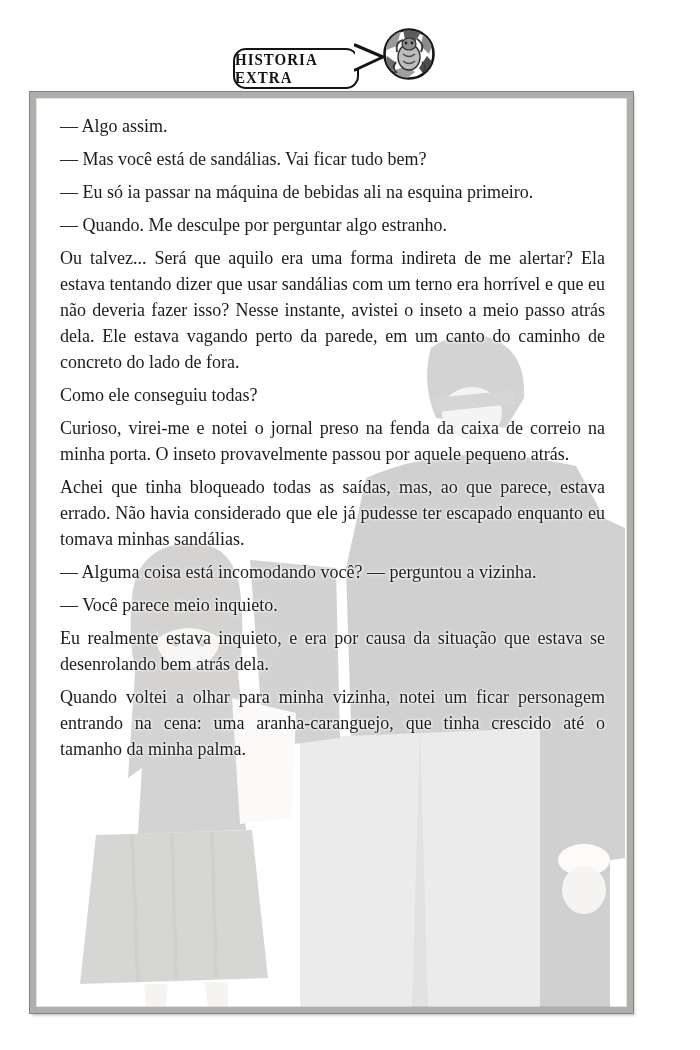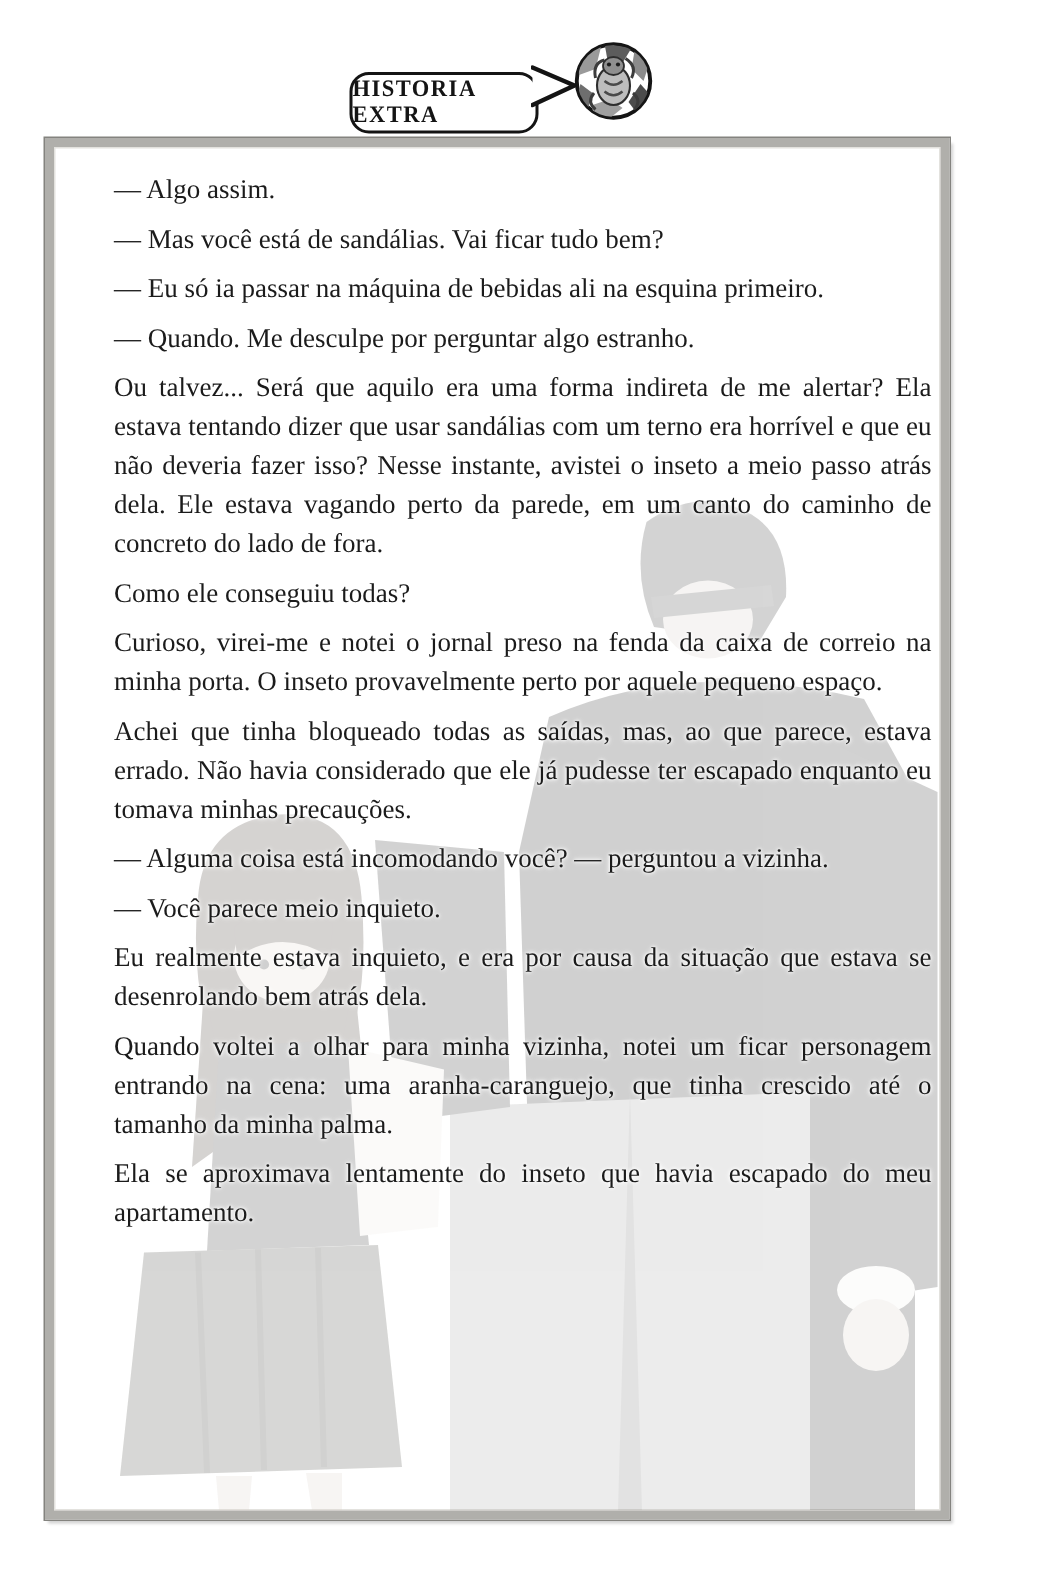--- a/index.html
+++ b/index.html
@@ -13,21 +13,21 @@
   .bubble-title{font-weight:700;font-size:15px;letter-spacing:1px;color:#141414;
           font-family:"Liberation Serif",serif;transform:scaleY(1.05);}
   .bubble-tail{position:absolute;left:354px;top:41px;z-index:2;}
   .emblem{position:absolute;left:381px;top:26px;width:56px;height:56px;}
   
   .frame{position:absolute;left:30px;top:92px;width:603px;height:921px;box-sizing:border-box;
          background:#ffffff;border:6px solid #b0afab;overflow:hidden;
          box-shadow:0 0 0 1px #84837f, inset 0 0 0 1px #e3e2de, 2px 3px 2px rgba(0,0,0,.18);}
   .bg-art{position:absolute;left:0;top:0;width:591px;height:909px;opacity:.22;
           pointer-events:none;}
-  .story{position:absolute;left:16px;top:0;width:591px;height:737px;box-sizing:border-box;
+  .story{position:absolute;left:0;top:0;width:591px;height:737px;box-sizing:border-box;
          padding:15px 22px 0 24px;color:#1b1b1b;font-size:18px;line-height:26px;
          text-align:justify;hyphens:auto;-webkit-hyphens:auto;}
   .story p{margin:0 0 7px 0;
          text-shadow:0 0 2px #fff,0 0 3px #fff,0 0 4px rgba(255,255,255,.9);}
   .story p:last-child{margin-bottom:0;}
 </style>
 </head>
 <body>
 
 <div class="page">
@@ -100,22 +100,21 @@
       <polygon points="168,884 192,884 192,909 172,909" fill="#d8d1ca"></polygon>
     </svg>
 
     <div class="story">
         <p>— Algo assim.</p>
         <p>— Mas você está de sandálias. Vai ficar tudo bem?</p>
         <p>— Eu só ia passar na máquina de bebidas ali na esquina primeiro.</p>
         <p>— Quando. Me desculpe por perguntar algo estranho.</p>
         <p>Ou talvez... Será que aquilo era uma forma indireta de me alertar? Ela estava tentando dizer que usar sandálias com um terno era horrível e que eu não deveria fazer isso? Nesse instante, avistei o inseto a meio passo atrás dela. Ele estava vagando perto da parede, em um canto do caminho de concreto do lado de fora.</p>
         <p>Como ele conseguiu todas?</p>
-        <p>Curioso, virei-me e notei o jornal preso na fenda da caixa de correio na minha porta. O inseto provavelmente perto por aquele pequeno espaço.</p>
-        <p>Achei que tinha bloqueado todas as saídas, mas, ao que parece, estava errado. Não havia considerado que ele já pudesse ter escapado enquanto eu tomava minhas precauções.</p>
+        <p>Curioso, virei-me e notei o jornal preso na fenda da caixa de correio na minha porta. O inseto provavelmente passou por aquele pequeno atrás.</p>
+        <p>Achei que tinha bloqueado todas as saídas, mas, ao que parece, estava errado. Não havia considerado que ele já pudesse ter escapado enquanto eu tomava minhas sandálias.</p>
         <p>— Alguma coisa está incomodando você? — perguntou a vizinha.</p>
         <p>— Você parece meio inquieto.</p>
         <p>Eu realmente estava inquieto, e era por causa da situação que estava se desenrolando bem atrás dela.</p>
         <p>Quando voltei a olhar para minha vizinha, notei um ficar personagem entrando na cena: uma aranha-caranguejo, que tinha crescido até o tamanho da minha palma.</p>
-        <p>Ela se aproximava lentamente do inseto que havia escapado do meu apartamento.</p>
       </div>
   </div>
 </div>
 
 </body></html>

